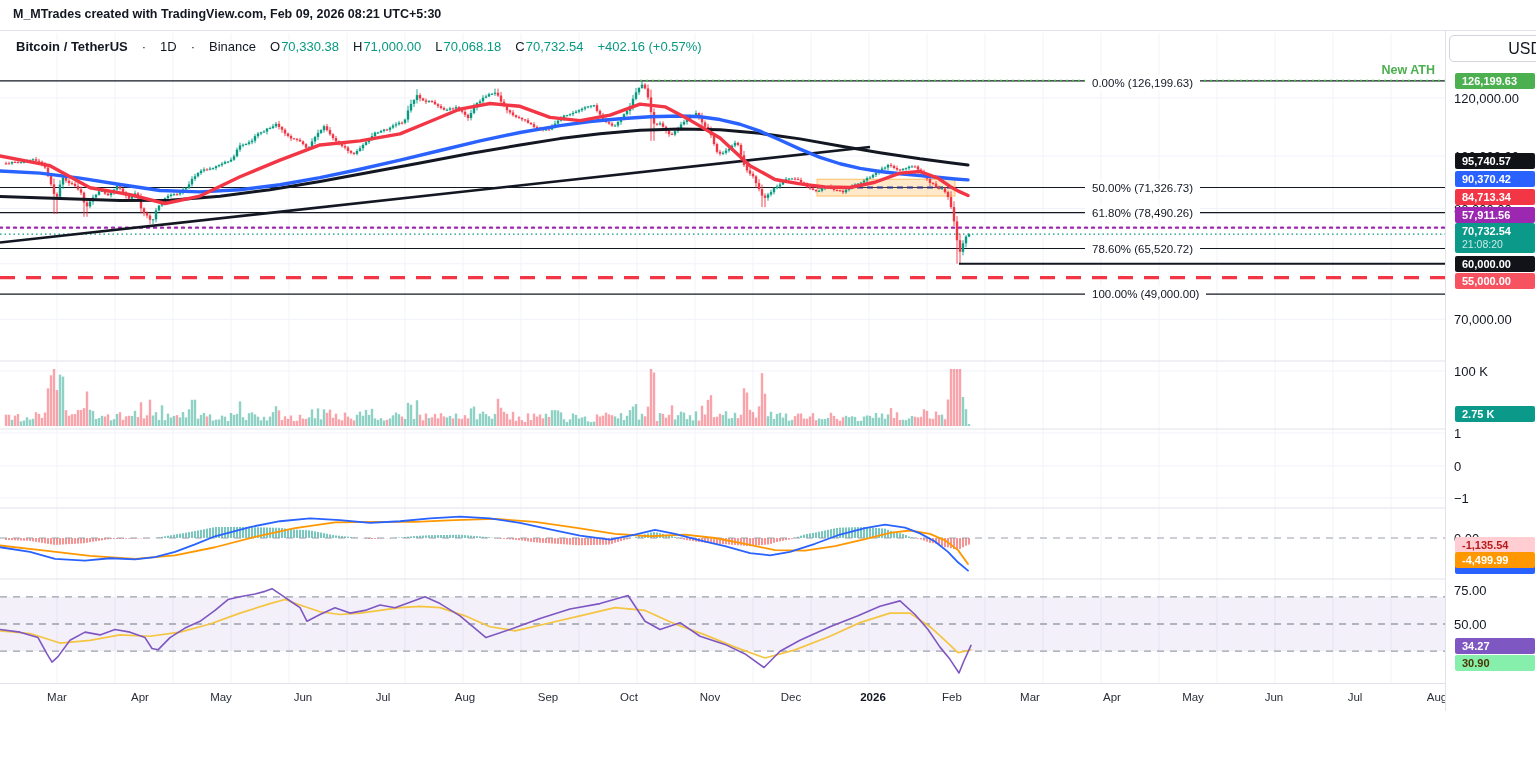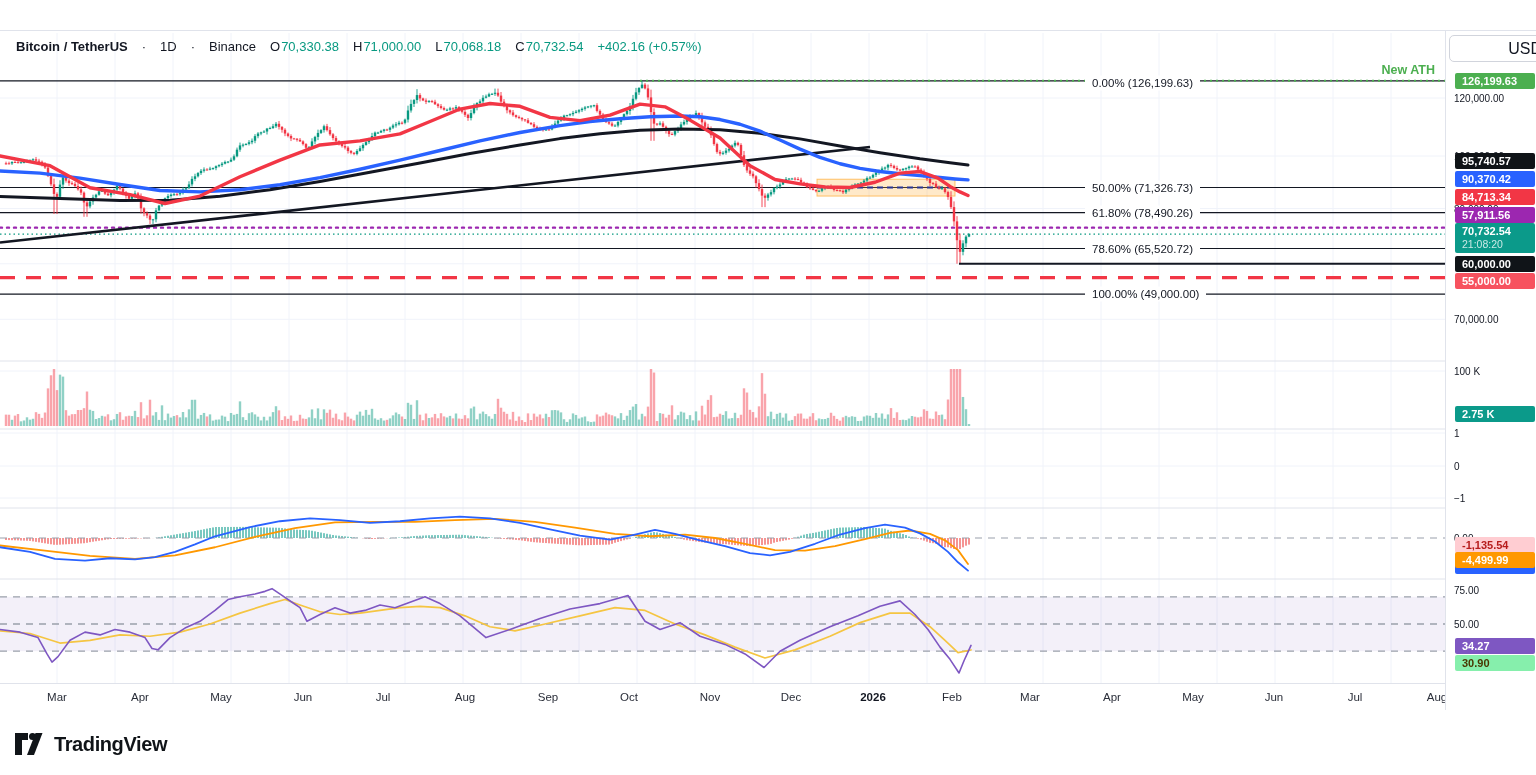--- a/index.html
+++ b/index.html
@@ -20,36 +20,39 @@
   
   .fibchip{position:absolute;left:1085px;transform:translateY(-50%);background:#fff;padding:0 7px;
            font-size:11.5px;color:#131722;white-space:nowrap;z-index:3;line-height:15px;}
   #newath{position:absolute;right:10px;top:32px;color:#4CAF50;font-weight:700;font-size:12.5px;z-index:3;}
   
   #taxis{position:absolute;left:0;top:652px;width:1445px;height:28px;background:#fff;border-top:1px solid #E0E3EB;}
   #taxis span{position:absolute;top:7px;transform:translateX(-50%);font-size:11.5px;color:#2a2e39;}
   #taxis span.bold{font-weight:700;color:#131722;}
   
   #scale{position:absolute;left:1445px;top:30px;width:91px;height:680px;background:#fff;border-left:1px solid #E0E3EB;border-top:1px solid #E0E3EB;}
-  .tick{position:absolute;left:8px;transform:translateY(-50%);font-size:10px;color:#131722;z-index:1;white-space:nowrap;}
+  .tick{position:absolute;left:8px;transform:translateY(-50%);font-size:13px;color:#131722;z-index:1;white-space:nowrap;}
   .chip{position:absolute;left:1px;width:80px;height:16px;border-radius:2px;transform:translateY(-50%);
         color:#fff;font-size:11px;font-weight:600;line-height:16px;padding-left:7px;box-sizing:border-box;z-index:2;white-space:nowrap;margin-left:8px;}
   .chip2{height:30px;line-height:13px;padding-top:2px;}
   .chip2 .cd{font-weight:400;color:rgba(255,255,255,.78);font-size:10.5px;}
   #usdt{position:absolute;left:3px;top:4px;width:76px;height:25px;border:1px solid #D1D4DC;border-radius:5px;
         background:#fff;font-size:16px;color:#131722;text-align:center;line-height:25px;z-index:4;padding-left:42px;}
   
   #bottom{position:absolute;left:0;top:710px;width:1536px;height:65px;background:#fff;}
   #logo{position:absolute;left:14px;top:21px;display:flex;align-items:center;gap:8px;}
   #logo .txt{font-size:20px;font-weight:700;letter-spacing:-0.4px;color:#101418;}
 </style>
 </head>
 <body>
 <div id="root">
 
+  <div id="attr">
+    <span>M_MTrades created with TradingView.com, Feb 09, 2026 08:21 UTC+5:30</span>
+  </div>
 
   <div id="chart">
     <svg id="cv" width="1445" height="652">
         <line x1="57" y1="2" x2="57" y2="652" stroke="#F0F3FA" stroke-width="1"></line>
         <line x1="115" y1="2" x2="115" y2="652" stroke="#F0F3FA" stroke-width="1"></line>
         <line x1="173" y1="2" x2="173" y2="652" stroke="#F0F3FA" stroke-width="1"></line>
         <line x1="231" y1="2" x2="231" y2="652" stroke="#F0F3FA" stroke-width="1"></line>
         <line x1="289" y1="2" x2="289" y2="652" stroke="#F0F3FA" stroke-width="1"></line>
         <line x1="347" y1="2" x2="347" y2="652" stroke="#F0F3FA" stroke-width="1"></line>
         <line x1="405" y1="2" x2="405" y2="652" stroke="#F0F3FA" stroke-width="1"></line>
@@ -1472,24 +1475,14 @@
     <div class="chip" style="top:538px;background:#2962FF;height:10px"></div>
     <div class="chip" style="top:514px;background:#FFCDD2;color:#B71C1C">-1,135.54</div>
     <div class="chip" style="top:529px;background:#FF9800">-4,499.99</div>
 
     <div class="tick" style="top:559px">75.00</div>
     <div class="tick" style="top:593px">50.00</div>
     <div class="chip" style="top:615px;background:#7E57C2">34.27</div>
     <div class="chip" style="top:632px;background:#86efac;color:#4A3600">30.90</div>
   </div>
 
-  <div id="bottom">
-    <div id="logo">
-      <svg width="32" height="26" viewBox="0 0 32 26">
-        <path d="M1 2 h13 v7 h-6 v15 h-7 z" fill="#101418"></path>
-        <circle cx="18.5" cy="5.5" r="3.5" fill="#101418"></circle>
-        <path d="M20 24 h-7 l8.5 -22 h7 z" fill="#101418"></path>
-      </svg>
-      <span class="txt">TradingView</span>
-    </div>
-  </div>
 
 </div>
 
 </body></html>

